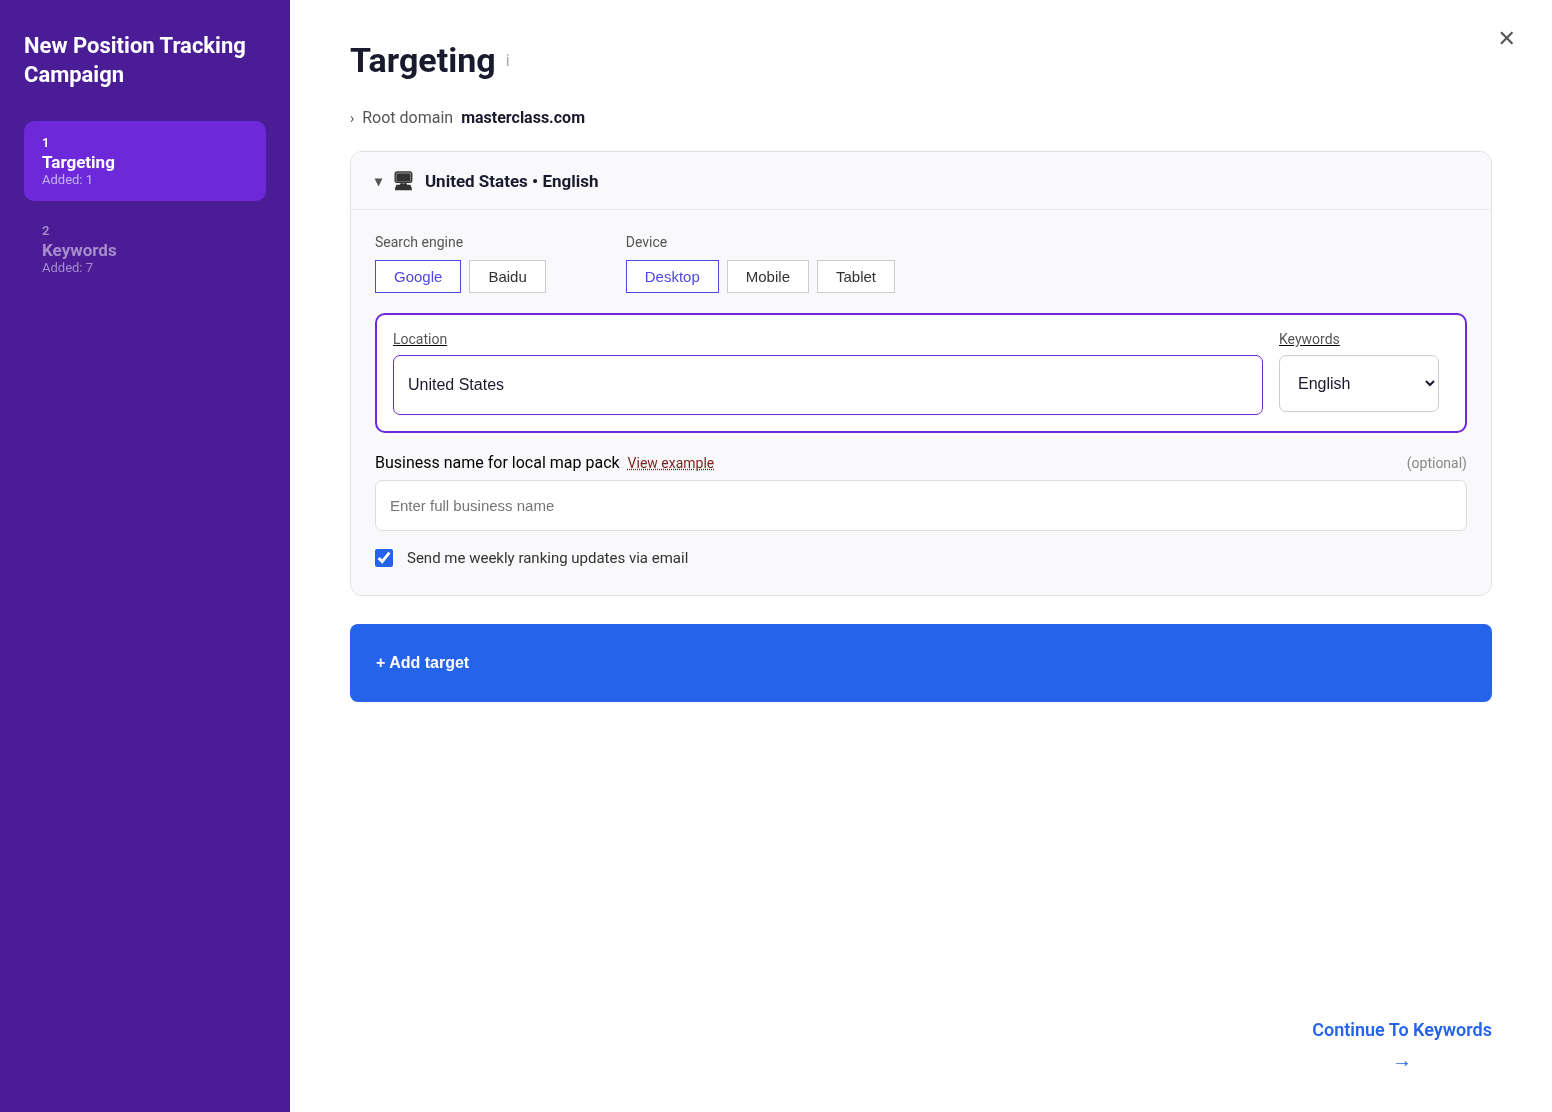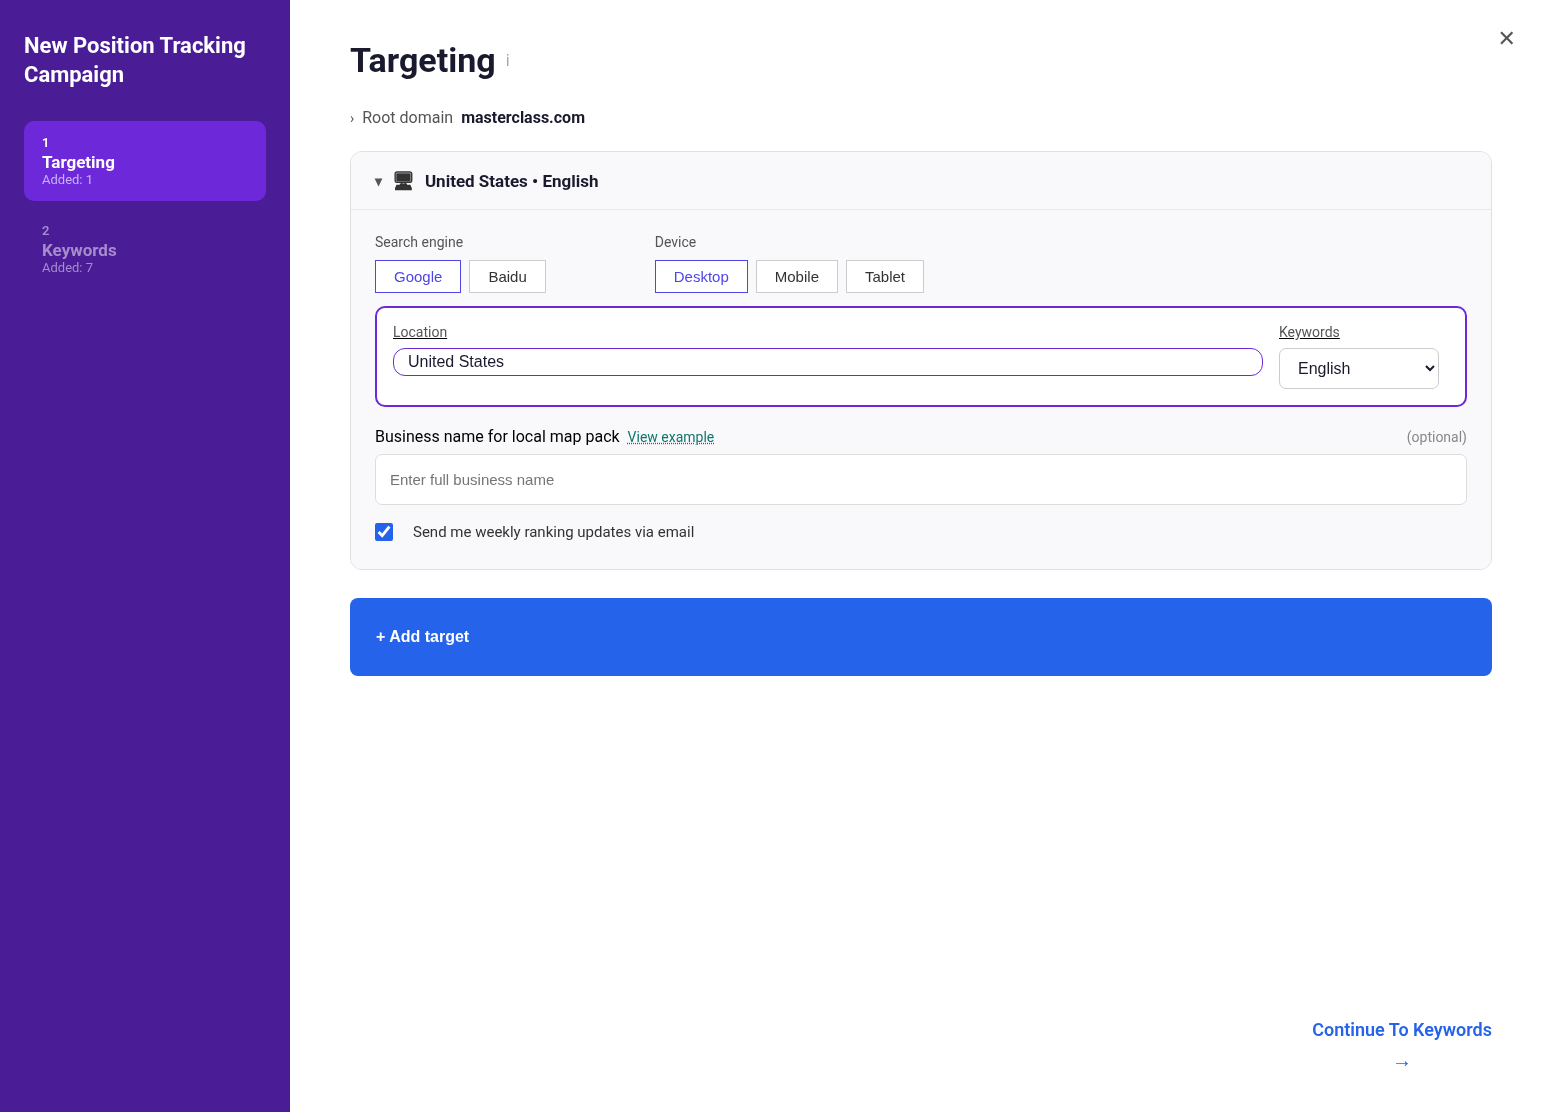--- a/index.html
+++ b/index.html
@@ -155,22 +155,22 @@
       color: #333;
     }
     .target-card-body {
       padding: 24px 24px 28px;
       background: #f9f9fb;
     }
 
     
     .field-group {
       display: flex;
-      gap: 109px;
-      margin-bottom: 13px;
+      gap: 80px;
+      margin-bottom: 20px;
     }
     .field-label {
       font-size: 14px;
       color: #555;
       margin-bottom: 10px;
     }
     .btn-group {
       display: flex;
       gap: 8px;
     }
@@ -210,57 +210,57 @@
     .loc-field {
       flex: 1;
     }
     .loc-field-label {
       font-size: 14px;
       color: #555;
       margin-bottom: 8px;
     }
     .loc-input {
       width: 100%;
-      padding: 4px 14px;
+      padding: 20px 14px;
       border: 1.5px solid #6d28d9;
-      border-radius: 12px;
+      border-radius: 7px;
       font-size: 16px;
       color: #1a1a2e;
       background: #fff;
       outline: none;
     }
     .lang-field {
       min-width: 170px;
     }
     .lang-field-label {
       font-size: 14px;
       color: #555;
       margin-bottom: 8px;
     }
     .lang-select {
-      padding: 10px 14px;
+      padding: 18px 14px;
       border: 1.5px solid #ccc;
       border-radius: 7px;
       font-size: 16px;
       color: #1a1a2e;
       background: #fff;
       cursor: pointer;
       appearance: auto;
       width: 160px;
     }
 
     
     .business-name-label-row {
       display: flex;
       align-items: center;
       justify-content: space-between;
       margin-bottom: 8px;
     }
     .business-name-link {
-      color: #0f766e;
+      color: #7f1d1d;
       text-decoration: underline dotted;
       font-size: 14px;
       cursor: pointer;
     }
     .business-name-optional {
       font-size: 14px;
       color: #888;
     }
     .business-name-input {
       width: 100%;
@@ -271,21 +271,21 @@
       color: #aaa;
       background: #fff;
       outline: none;
       margin-bottom: 18px;
     }
 
     
     .checkbox-row {
       display: flex;
       align-items: center;
-      gap: 20px;
+      gap: 14px;
     }
     .checkbox-input {
       width: 18px;
       height: 18px;
       accent-color: #2563eb;
       cursor: pointer;
     }
     .checkbox-label {
       font-size: 15px;
       color: #333;

